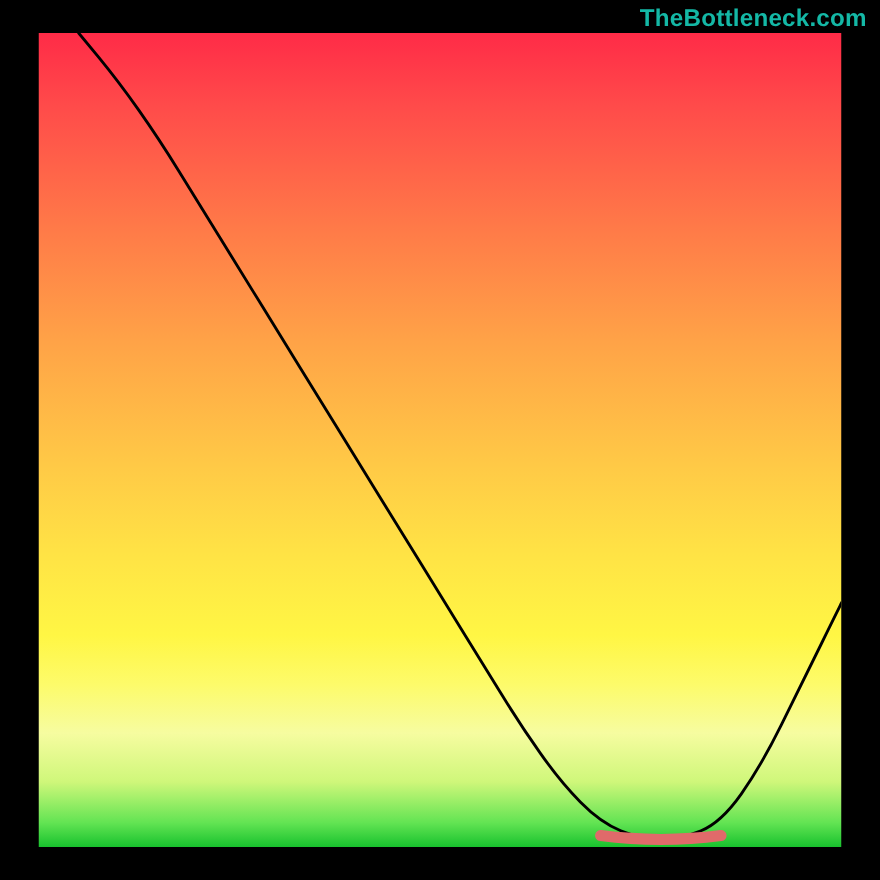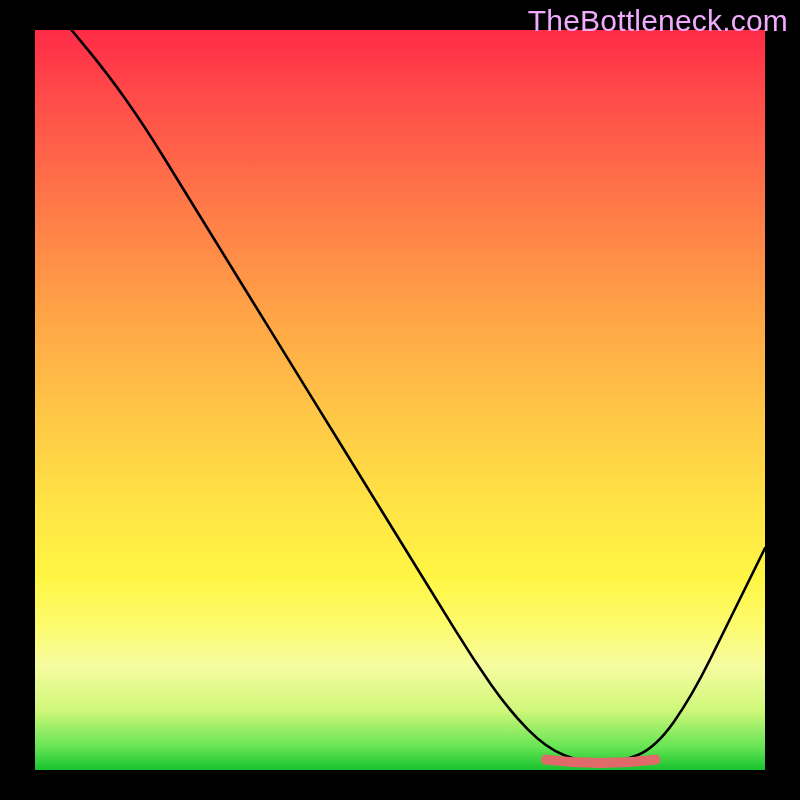--- a/index.html
+++ b/index.html
@@ -7,24 +7,24 @@
   .frame {
     width: 800px;
     height: 800px;
     background: #000;
     position: relative;
   }
   .watermark {
     position: absolute;
     top: 4px;
     right: 12px;
-    color: #f0abfc;
+    color: #14b8a6;
     font-family: Arial, Helvetica, sans-serif;
-    font-size: 30px;
-    font-weight: 400;
+    font-size: 22px;
+    font-weight: 700;
     letter-spacing: 0.2px;
     z-index: 5;
   }
   .plot {
     position: absolute;
     left: 35px;
     top: 30px;
     width: 730px;
     height: 740px;
     overflow: hidden;

